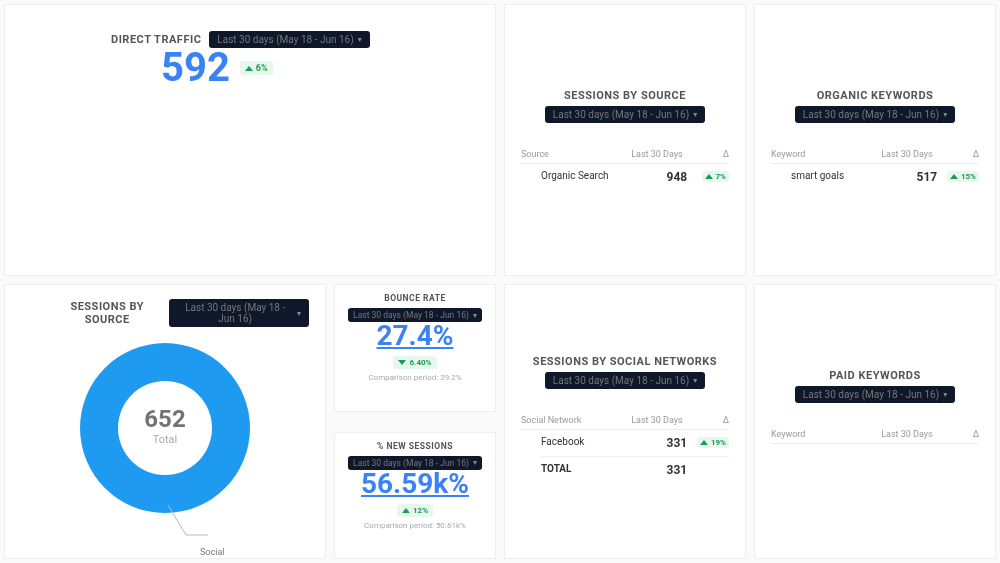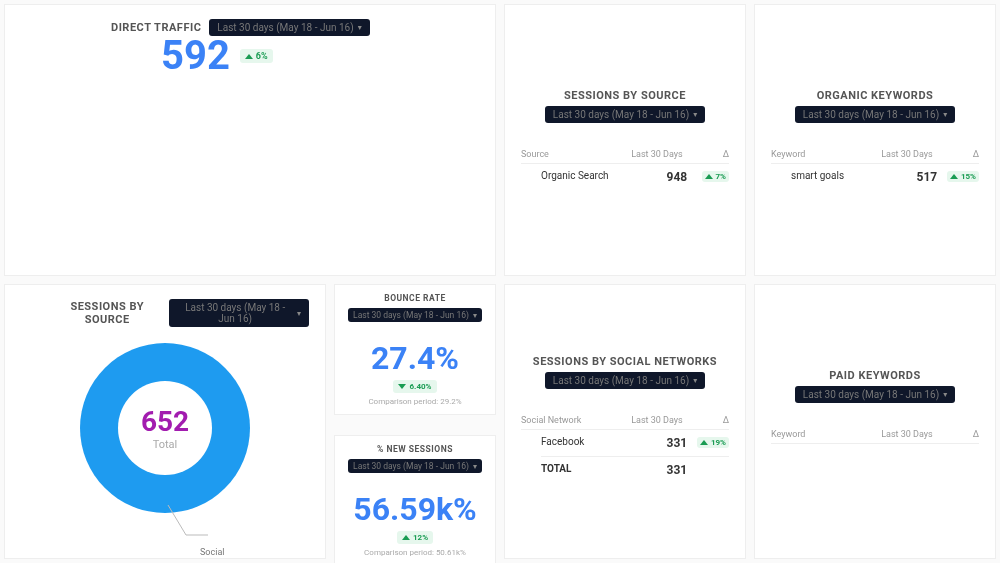--- a/index.html
+++ b/index.html
@@ -68,60 +68,60 @@
     gap: 3px;
   }
   .tri-up { width:0;height:0;border-left:4px solid transparent;border-right:4px solid transparent;border-bottom:5px solid currentColor; }
   .tri-down { width:0;height:0;border-left:4px solid transparent;border-right:4px solid transparent;border-top:5px solid currentColor; }
   .comp {
     font-size: 9px;
     color: #aaa;
     margin-top: 4px;
   }
   
-  .dt-head { display:flex; align-items:center; gap:8px; padding-left:90px; }
+  .dt-head { display:flex; align-items:center; gap:8px; padding-left:90px;margin-top:12px; }
   .dt-row { display:flex; align-items:center; gap:10px; padding-left:140px; }
   .dt-row .bignum { text-align:left; }
   .dt-comp { padding-left:140px; }
 
   
   .table-head { display:flex; font-size:9px; color:#999; border-bottom:1px solid #eee; padding:4px 0; margin-top:22px;}
   .table-row { display:flex; font-size:10px; color:#333; padding:6px 0;margin-left:20px; }
   .table-row.total { font-weight:700; border-top:1px solid #eee;}
   .col-a { flex: 1.2; }
   .col-b { flex: 0.9; text-align:right; font-weight:700; font-size:12px;}
   .col-b.head { font-weight:400; font-size:9px;}
   .col-c { flex: 0.6; text-align:right; }
   .col-c .delta { font-size:8px; padding:1px 3px;}
 
   
   .mini-stack { display:flex; flex-direction:column; gap:20px; height:100%; padding:4px;}
   .mini {
     background:#fff; border:1px solid #eee; flex:1; padding:8px 10px; text-align:center;
   }
   .mini .title { font-size:8.5px; }
-  .mini .bignum { font-size:32px; margin-top:20px;}
+  .mini .bignum { font-size:28px; margin-top:0;text-decoration:underline;}
   .mini .delta { font-size:8px; }
   .mini .comp { font-size:8px; }
 
   
   .donut-wrap { position:relative; width:230px; height:230px; margin: 6px auto 0 auto;}
   .donut {
     width:170px; height:170px; border-radius:50%;
     background: conic-gradient(#1e9bf0 0 100%);
     position:absolute; top:10px; left:30px;
   }
   .donut::after {
     content:""; position:absolute; top:38px; left:38px; width:94px; height:94px;
     background:#fff; border-radius:50%;
   }
   .donut-center {
     position:absolute; top:72px; left:30px; width:170px; text-align:center; z-index:2;
   }
-  .donut-center .num { font-size:28px; font-weight:700; color:#a21caf;}
+  .donut-center .num { font-size:24px; font-weight:700; color:#737373;}
   .donut-center .lbl { font-size:11px; color:#aaa;}
   .donut-legend {
     position:absolute; bottom:-4px; left:150px; font-size:9px; color:#777; text-align:left;
   }
   .donut-legend .pct { font-weight:700; color:#333;}
   .leader { position:absolute; bottom:18px; left:118px; width:40px; height:40px; }
   .leader svg { overflow:visible; }
 
   
   .sbs-title-row { display:flex; align-items:center; gap:10px; padding-left:34px;}

